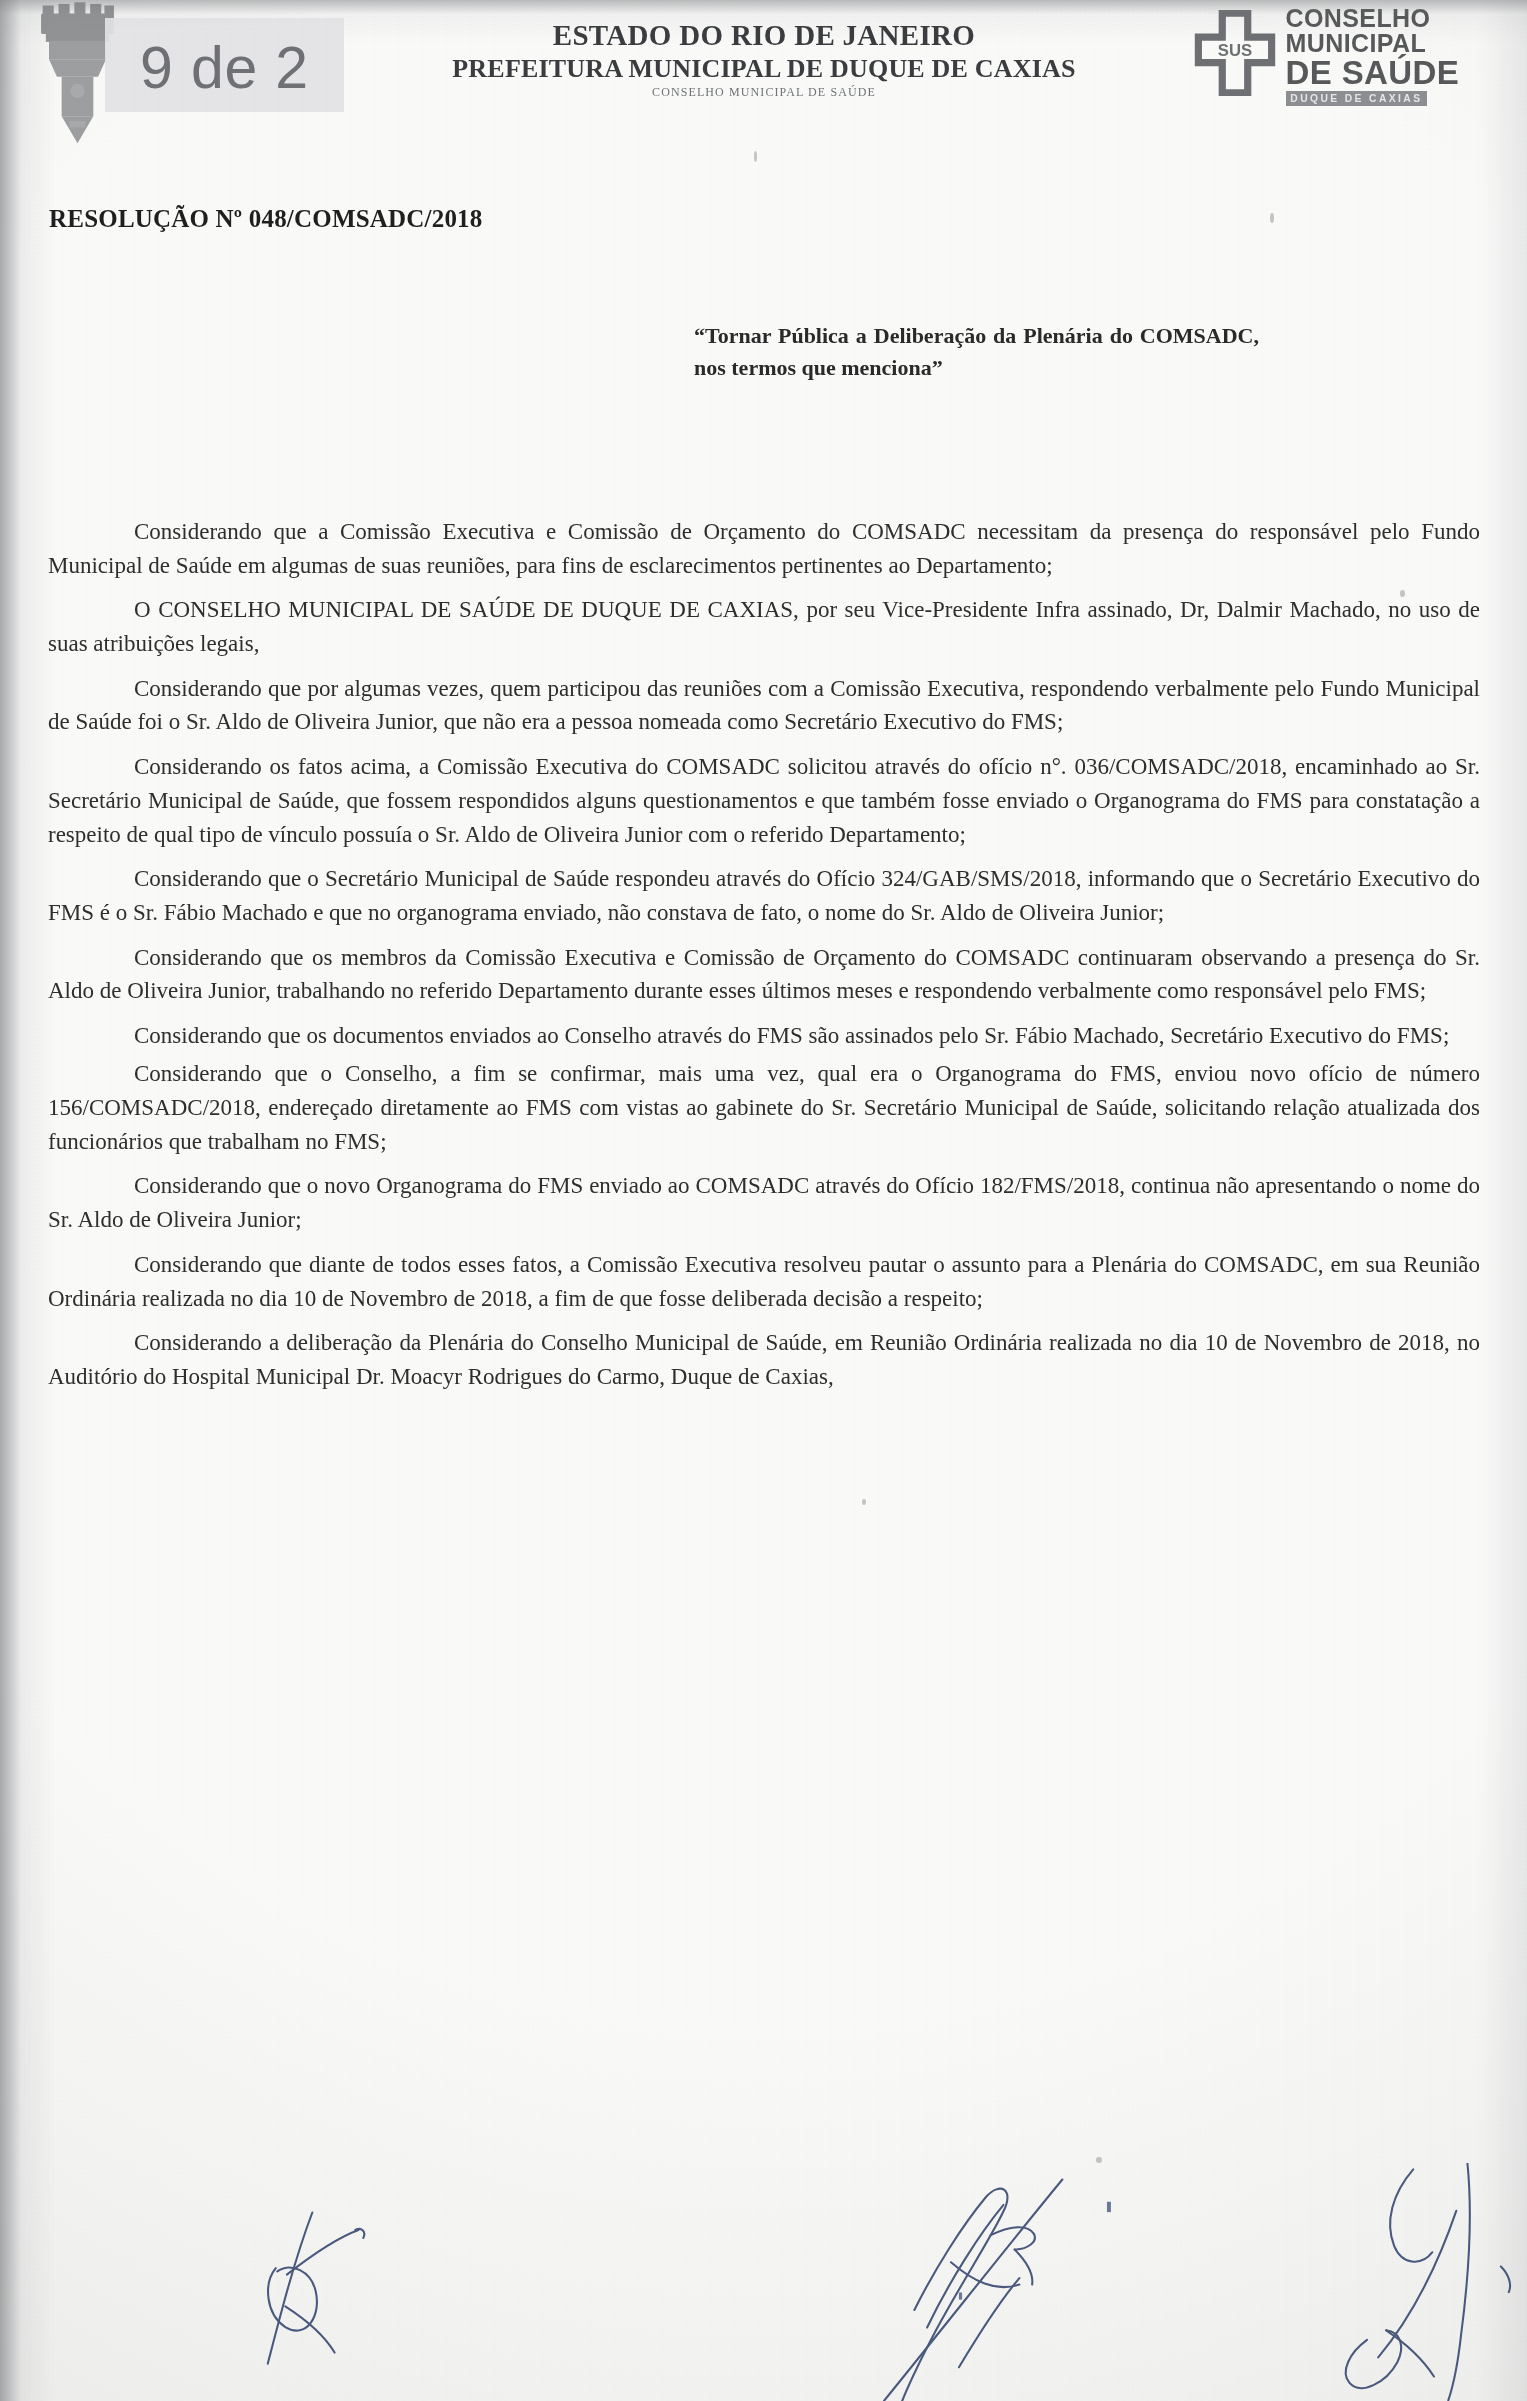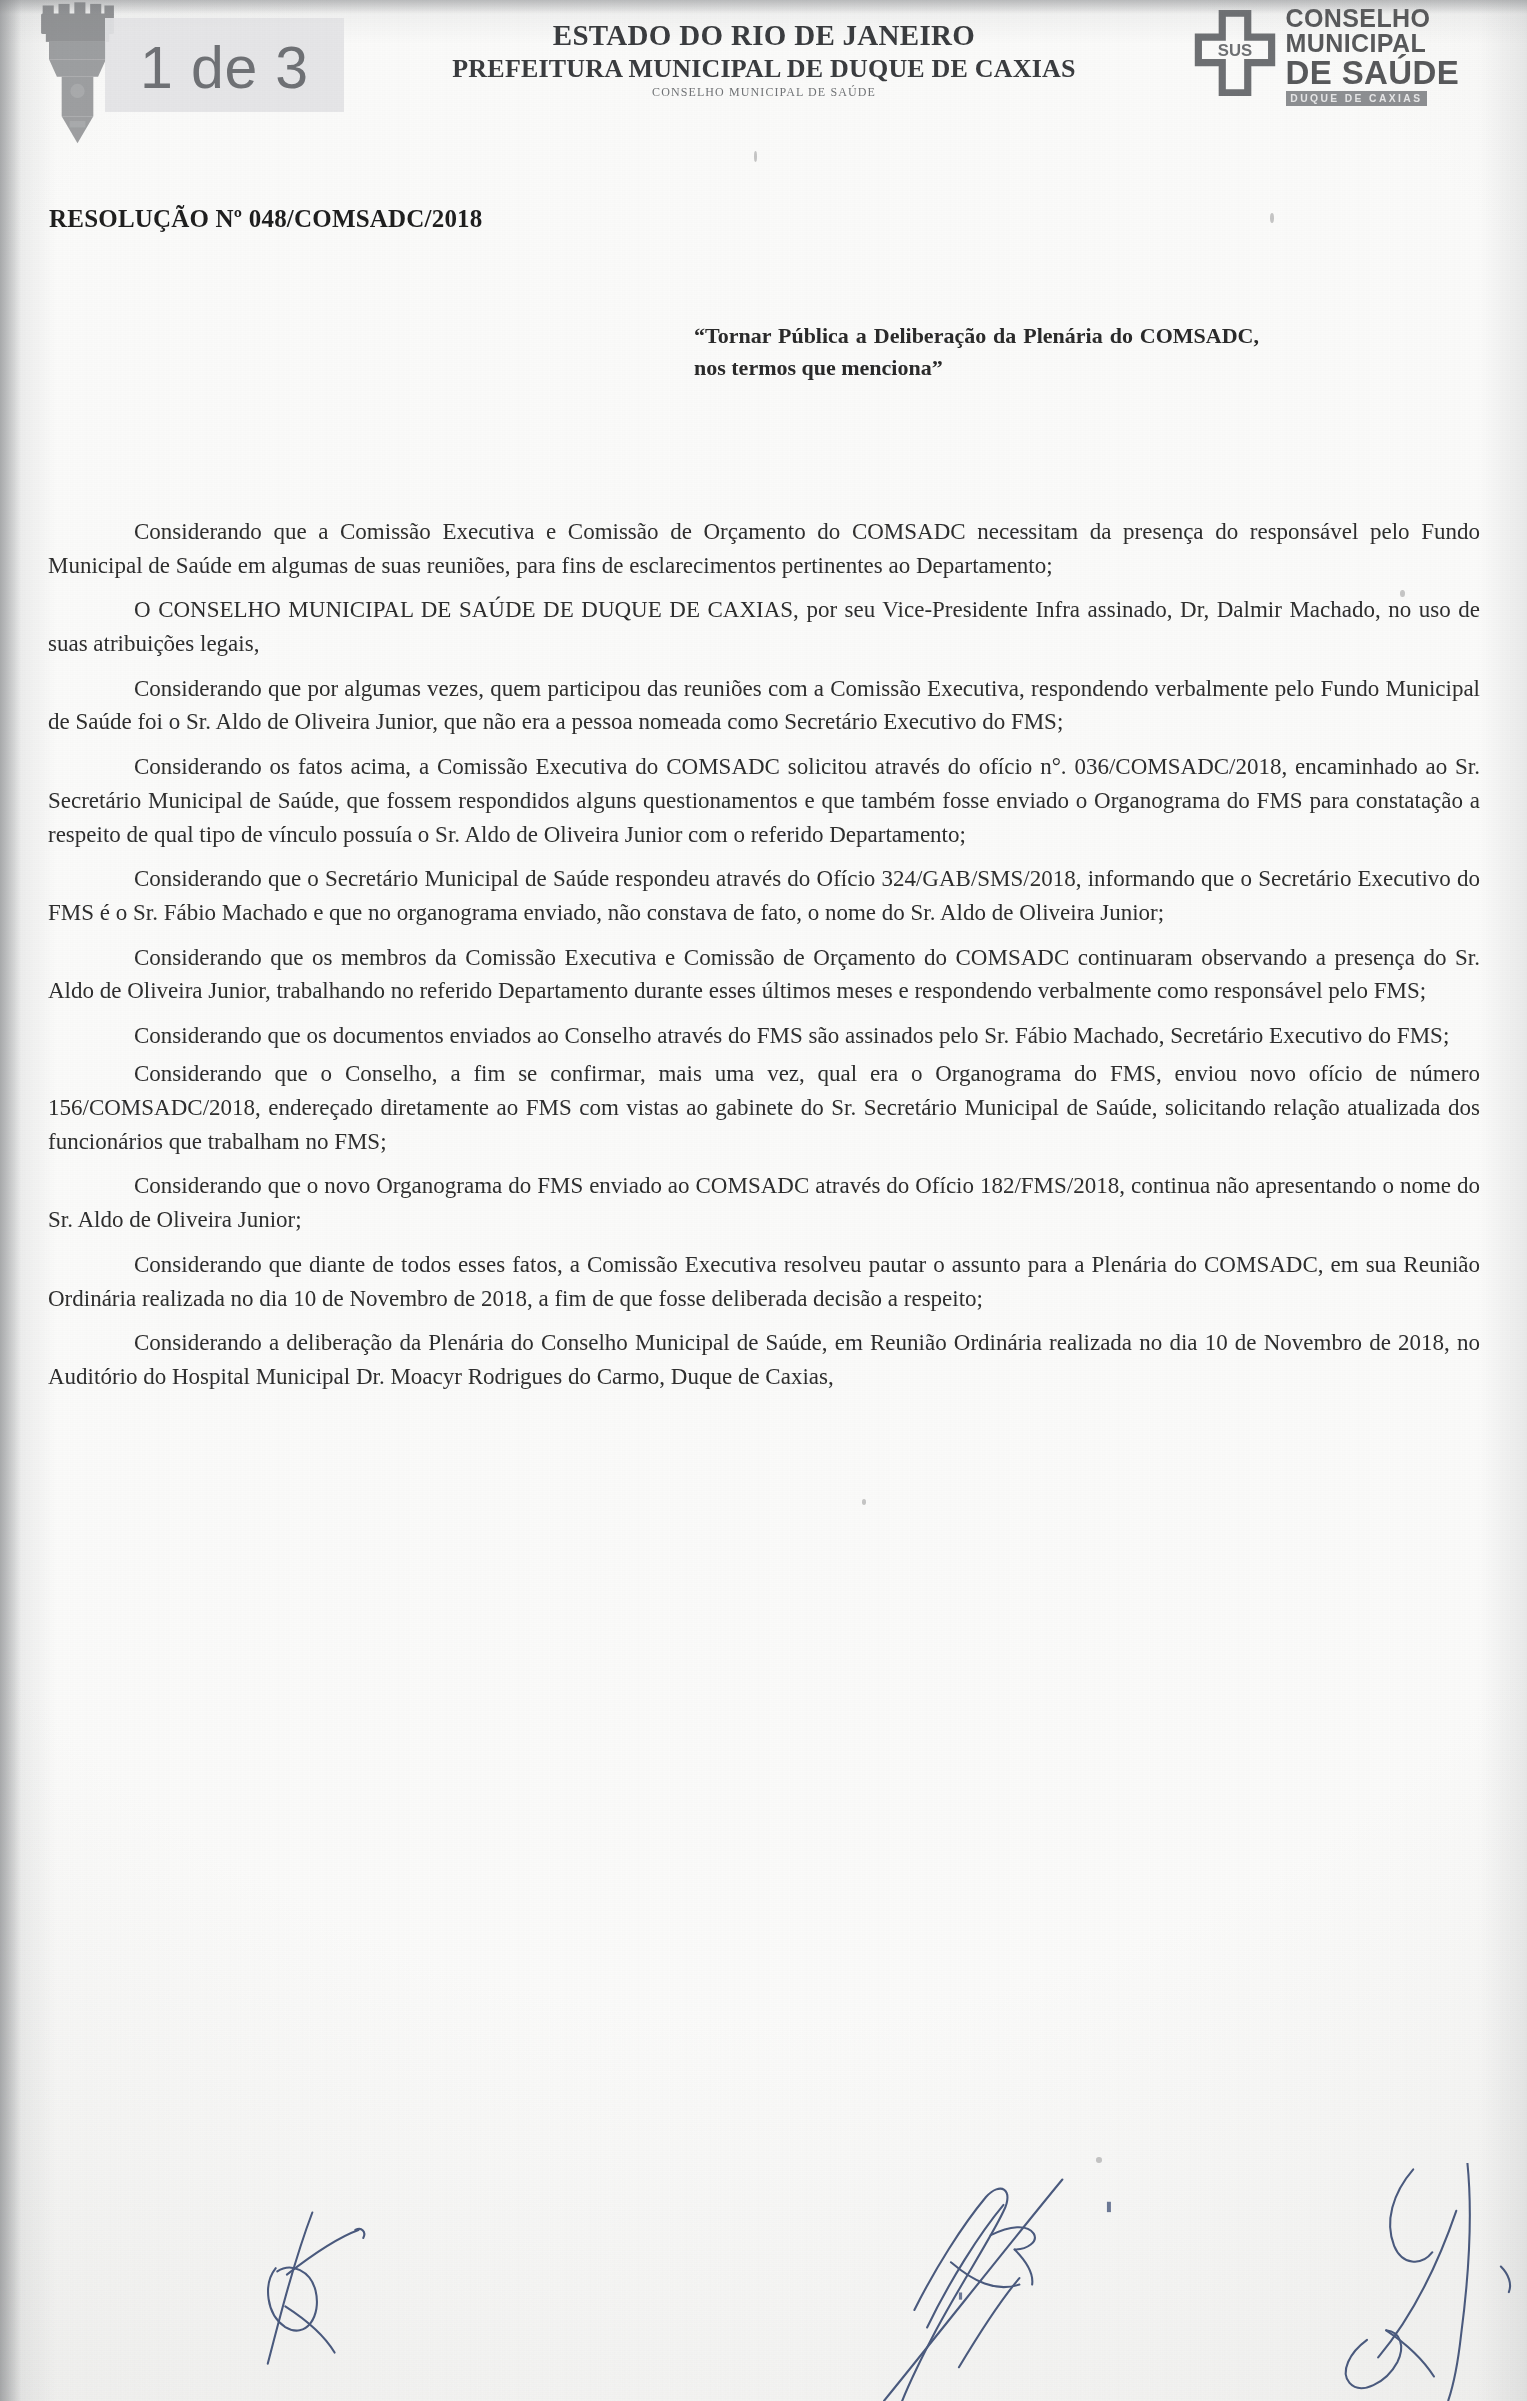--- a/index.html
+++ b/index.html
@@ -148,21 +148,21 @@
         <rect x="40" y="94" width="40" height="50"></rect>
         <path d="M40 144 h40 l-20 34 z"></path>
       </g>
       <g fill="#8b8d90">
         <circle cx="60" cy="112" r="9"></circle>
         <rect x="50" y="150" width="20" height="8"></rect>
       </g>
     </svg>
 
     <div class="page-stamp">
-      <span>1 de 3</span>
+      <span>9 de 2</span>
     </div>
 
     <div class="org-block">
       <div class="org-l1">ESTADO DO RIO DE JANEIRO</div>
       <div class="org-l2">PREFEITURA MUNICIPAL DE DUQUE DE CAXIAS</div>
       <div class="org-l3">CONSELHO MUNICIPAL DE SAÚDE</div>
     </div>
 
     <div class="logo">
       <svg class="logo-cross" viewBox="0 0 108 108">

